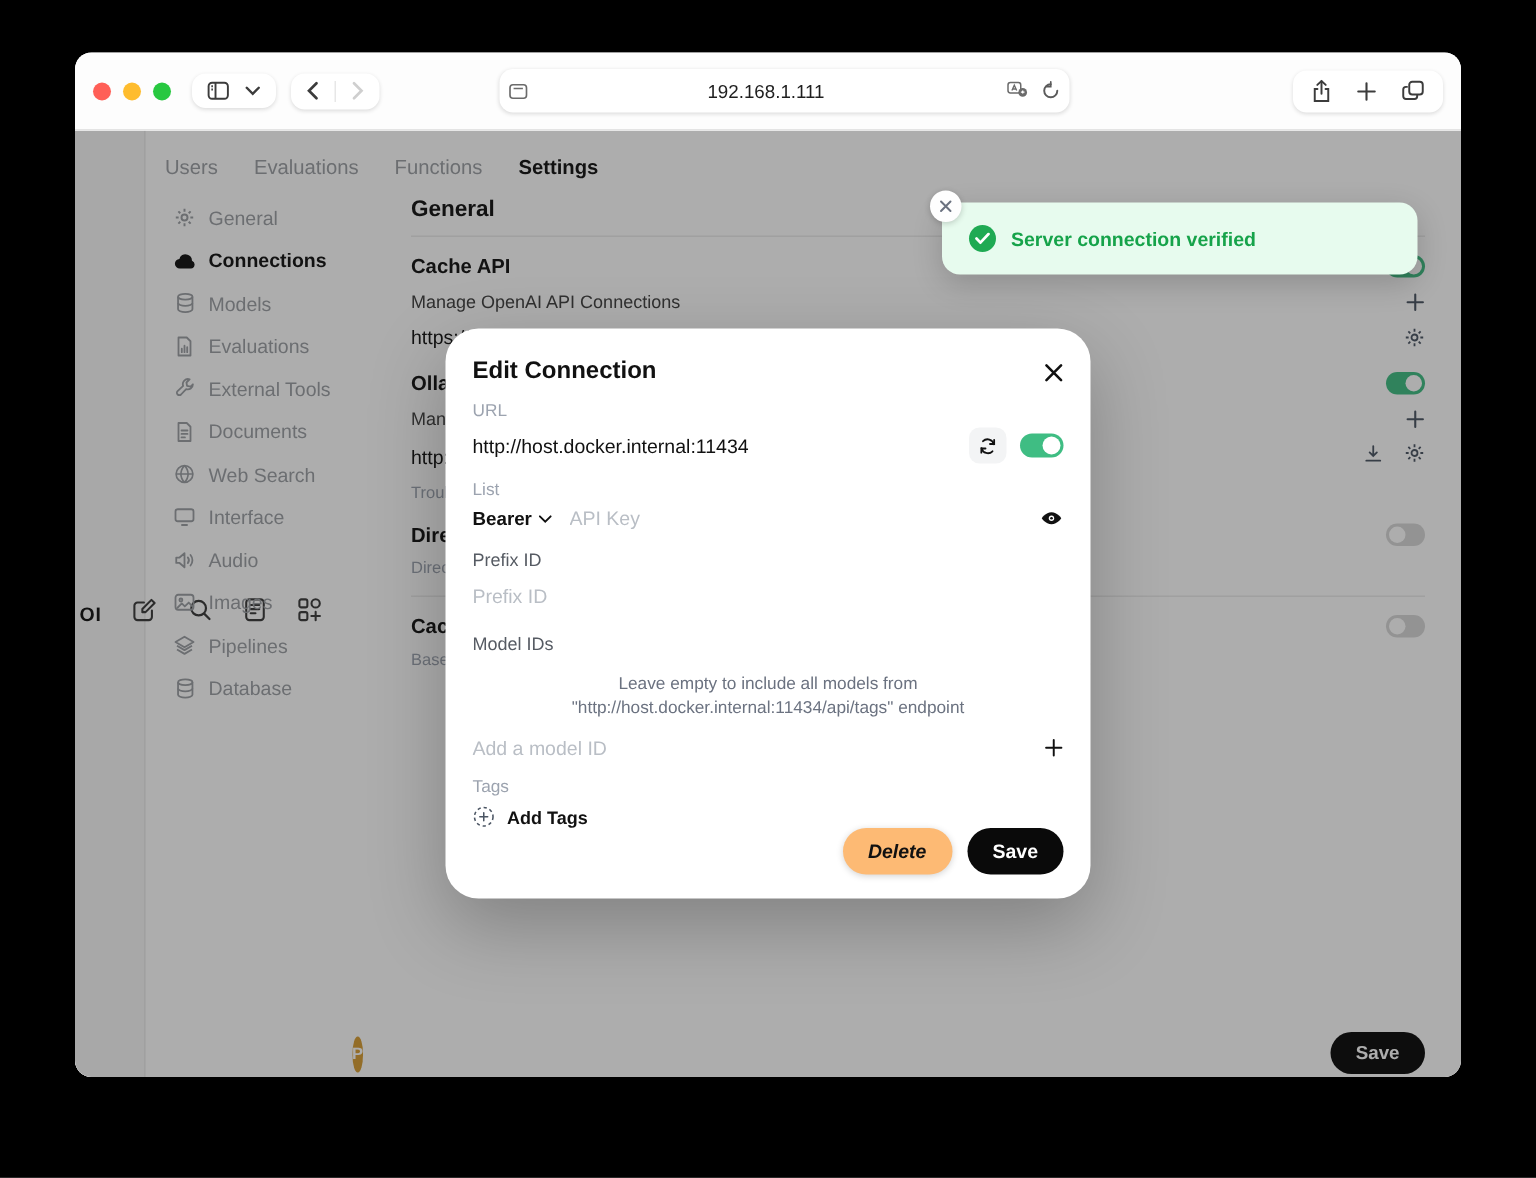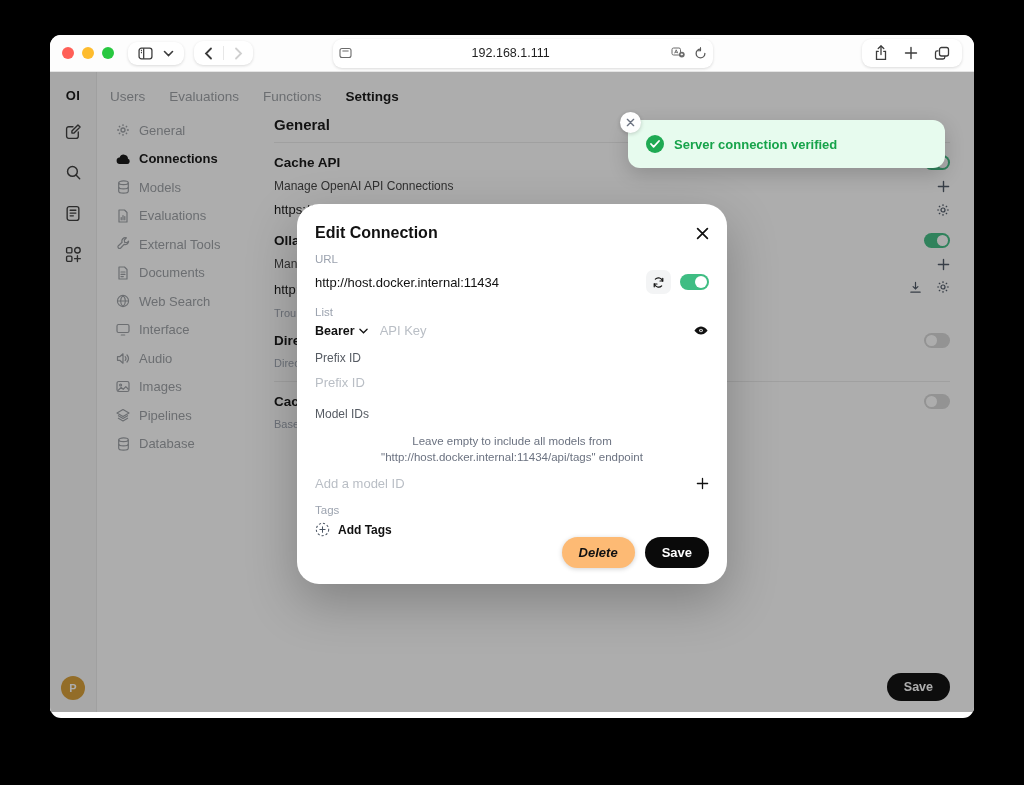--- a/index.html
+++ b/index.html
@@ -1,37 +1,37 @@
 <!DOCTYPE html>
 <html><head>
 <meta charset="utf-8">
 <style>
   * { margin:0; padding:0; box-sizing:border-box; }
   html,body { width:1024px; height:785px; background:#000; font-family:"Liberation Sans","DejaVu Sans",sans-serif; overflow:hidden; }
 
   .window { position:absolute; left:50px; top:35px; width:924px; height:683px; background:#fff; border-radius:11px; overflow:hidden; box-shadow:0 20px 60px rgba(0,0,0,.6); }
 
   
-  .toolbar { height:37px; background:#fdfdfd; border-bottom:1px solid #e4e4e4; display:flex; align-items:center; padding:0 12px; gap:10px; position:relative; z-index:20; }
+  .toolbar { height:52px; background:#fdfdfd; border-bottom:1px solid #e4e4e4; display:flex; align-items:center; padding:0 12px; gap:10px; position:relative; z-index:20; }
   .lights { display:flex; gap:8px; margin-right:4px; }
   .light { width:12px; height:12px; border-radius:50%; }
   .light.red{background:#ff5f57}.light.yellow{background:#febc2e}.light.green{background:#28c840}
   .tb-pill { display:flex; align-items:center; gap:10px; background:#fff; border-radius:9px; padding:5px 10px; box-shadow:0 1px 3px rgba(0,0,0,.14); color:#3c3c3c; }
   .tb-pill .dis { color:#c9c9c9; }
   .tb-icon svg { display:block; }
   .urlbar { flex:1; max-width:380px; margin:0 auto; background:#fff; border-radius:9px; box-shadow:0 1px 3px rgba(0,0,0,.14); height:29px; display:grid; grid-template-columns:28px 1fr 52px; align-items:center; padding:0 6px; }
   .urlbar .url-text { text-align:center; font-size:12.5px; color:#1f1f1f; }
   .urlbar .url-right { display:flex; gap:8px; justify-content:flex-end; color:#5b5b5b; }
   .tb-right { display:flex; align-items:center; gap:16px; background:#fff; border-radius:9px; padding:6px 12px; box-shadow:0 1px 3px rgba(0,0,0,.14); color:#3c3c3c; margin-left:auto; }
 
   
   .content { position:relative; height:640px; display:flex; background:#fff; }
   .dim { position:absolute; inset:0; background:rgba(20,20,20,.35); z-index:5; }
 
-  .rail { width:47px; background:#f8f8f8; border-right:1px solid #ececec; display:flex; flex-direction:column; align-items:center; padding:16px 16px 12px; gap:20px; flex-shrink:0; }
+  .rail { width:47px; background:#f8f8f8; border-right:1px solid #ececec; display:flex; flex-direction:row; align-items:center; padding:16px 3px 12px; gap:20px; flex-shrink:0; }
   .rail .logo { font-size:13px; font-weight:700; color:#111; letter-spacing:.5px; }
   .rail .ric { color:#3a3a3a; cursor:pointer; }
   .avatar { margin-top:auto; width:24px; height:24px; border-radius:50%; background:#d79d33; color:#fff; font-size:11px; font-weight:600; display:flex; align-items:center; justify-content:center; }
 
   .page { flex:1; display:flex; flex-direction:column; padding:17px 24px 0 13px; }
   .tabs { display:flex; gap:24px; font-size:13.5px; color:#9b9fa4; }
   .tabs .tab { cursor:pointer; }
   .tabs .tab.active { color:#111; font-weight:700; }
 
   .body { display:flex; flex:1; margin-top:12px; }

